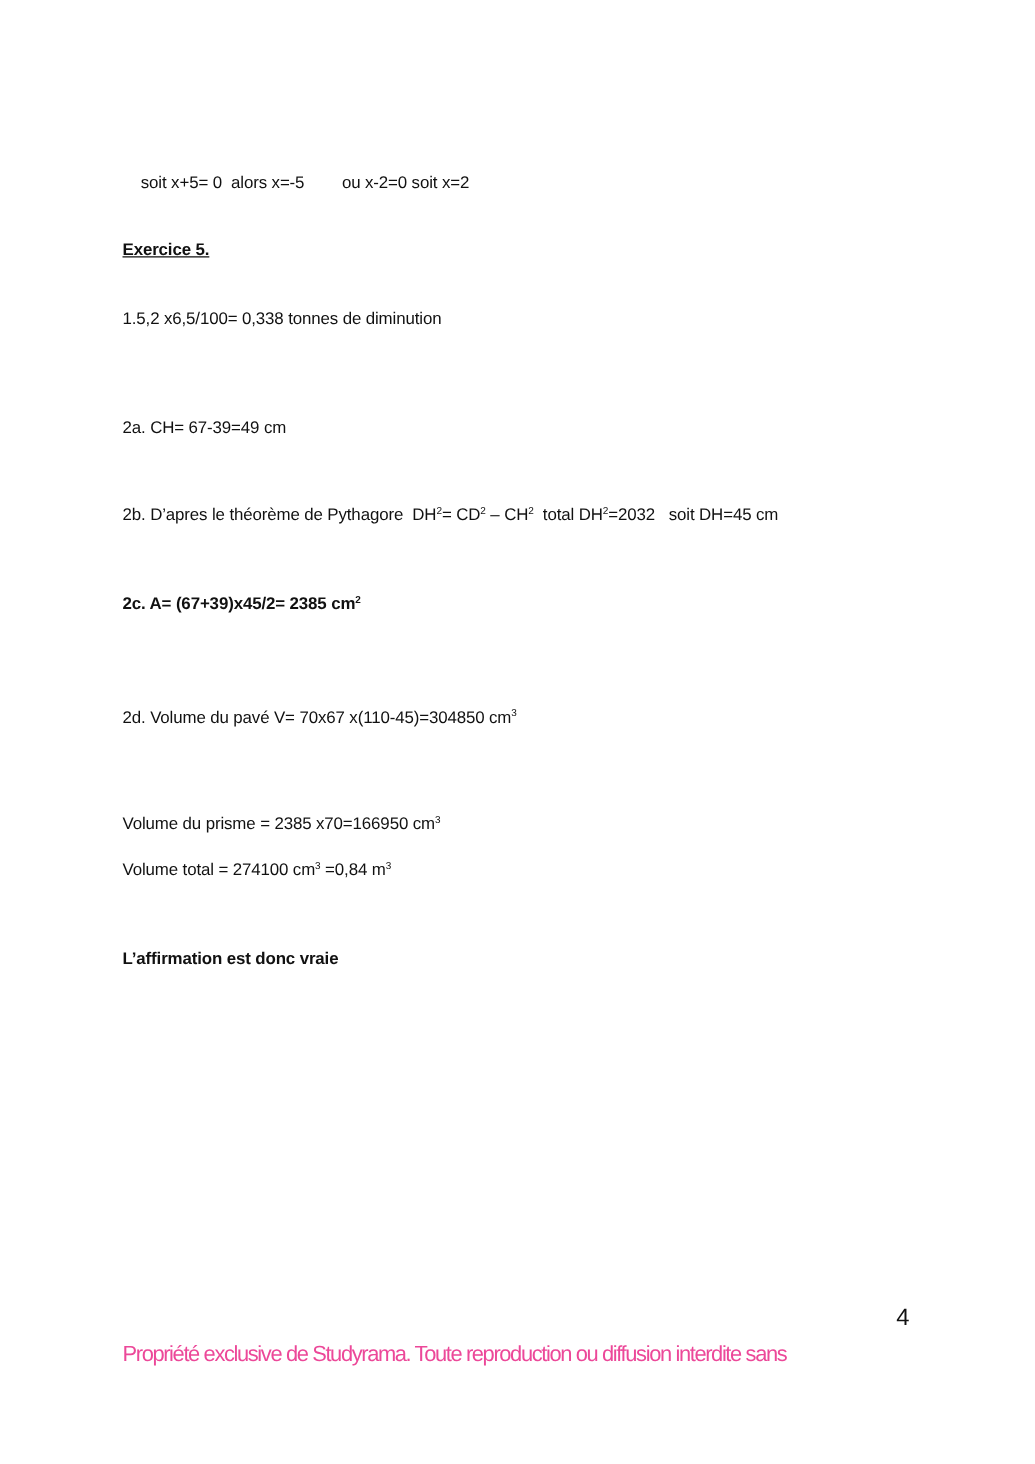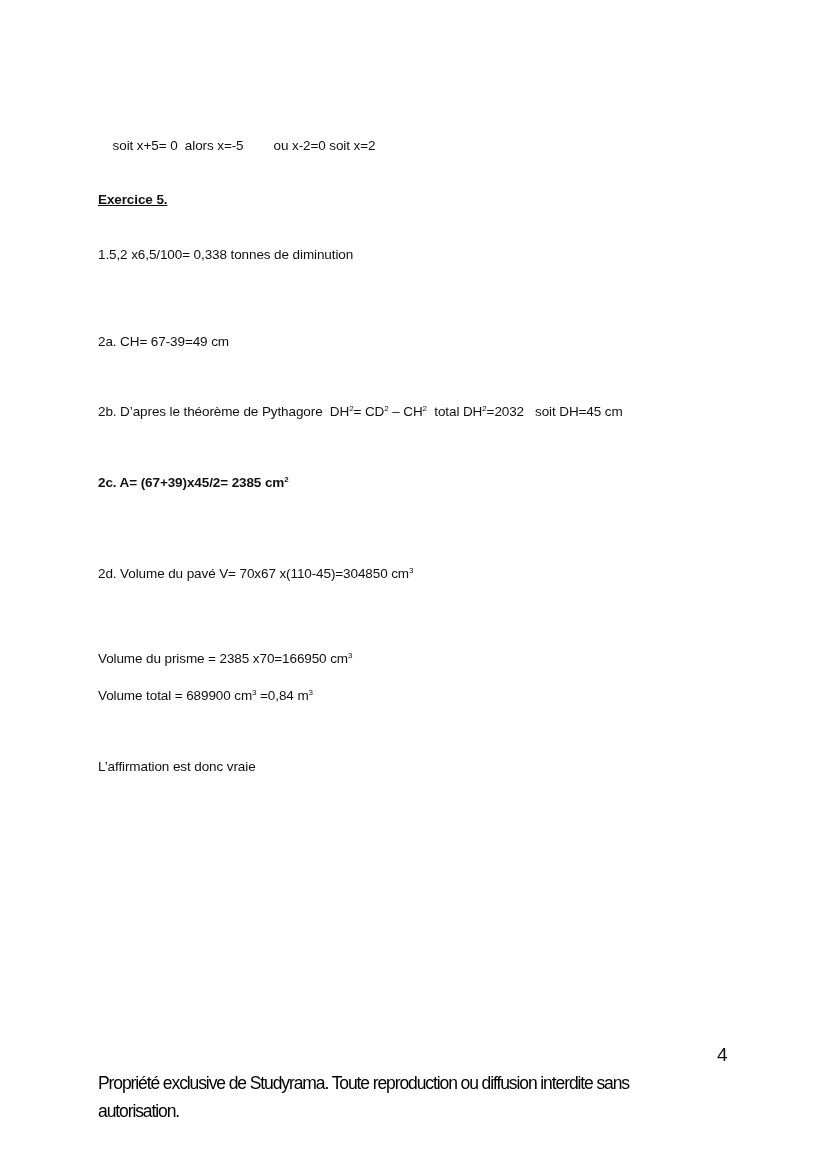--- a/index.html
+++ b/index.html
@@ -41,21 +41,21 @@
     }
     .footer {
       position: absolute;
       left: 98px;
       top: 1069px;
       width: 600px;
       font-size: 17.5px;
       line-height: 28px;
       letter-spacing: -1.1px;
       font-family: "Liberation Sans Narrow", "Liberation Sans", sans-serif;
-      color: #000000;
+      color: #ec4899;
     }
   </style>
 </head>
 <body>
 
 <div>
 
   <div class="line" style="top:122px;text-align:center;">
     <span>soit x+5= 0  alors x=-5</span><span style="display:inline-block;width:30px;"></span><span>ou x-2=0 soit x=2</span>
   </div>
@@ -67,24 +67,23 @@
   <div class="line" style="top:334px;">2a. CH= 67-39=49 cm</div>
 
   <div class="line" style="top:404px;"><span>2b. D’apres le théorème de Pythagore  DH</span><sup>2</sup><span>= CD</span><sup>2</sup><span> – CH</span><sup>2</sup><span>  total DH</span><sup>2</sup><span>=2032   soit DH=45 cm</span></div>
 
   <div class="line" style="top:475px;font-weight:bold;"><span>2c. A= (67+39)x45/2= 2385 cm</span><sup>2</sup></div>
 
   <div class="line" style="top:566px;"><span>2d. Volume du pavé V= 70x67 x(110-45)=304850 cm</span><sup>3</sup></div>
 
   <div class="line" style="top:651px;"><span>Volume du prisme = 2385 x70=166950 cm</span><sup>3</sup></div>
 
-  <div class="line" style="top:688px;"><span>Volume total = 689900 cm</span><sup>3</sup><span> =0,84 m</span><sup>3</sup></div>
+  <div class="line" style="top:688px;"><span>Volume total = 274100 cm</span><sup>3</sup><span> =0,84 m</span><sup>3</sup></div>
 
-  <div class="line" style="top:759px;">L’affirmation est donc vraie</div>
+  <div class="line" style="top:759px;font-weight:bold;">L’affirmation est donc vraie</div>
 
   <div class="page-number">4</div>
 
   <div class="footer">
     <div>Propriété  exclusive de Studyrama. Toute reproduction ou diffusion interdite sans</div>
-    <div>autorisation.</div>
   </div>
 
 </div>
 
 </body></html>

